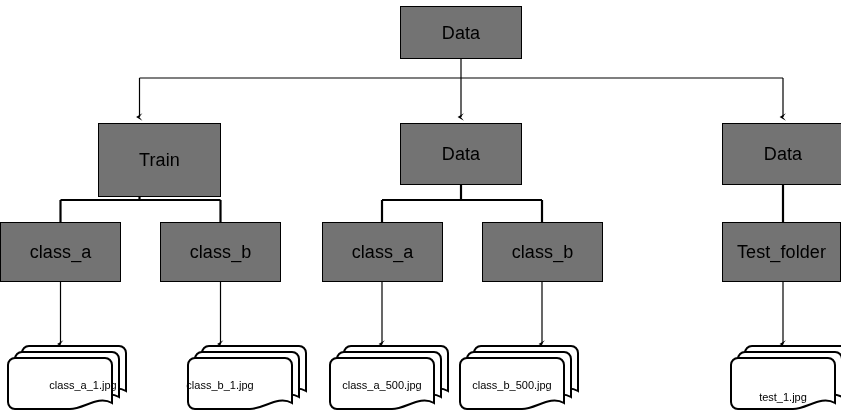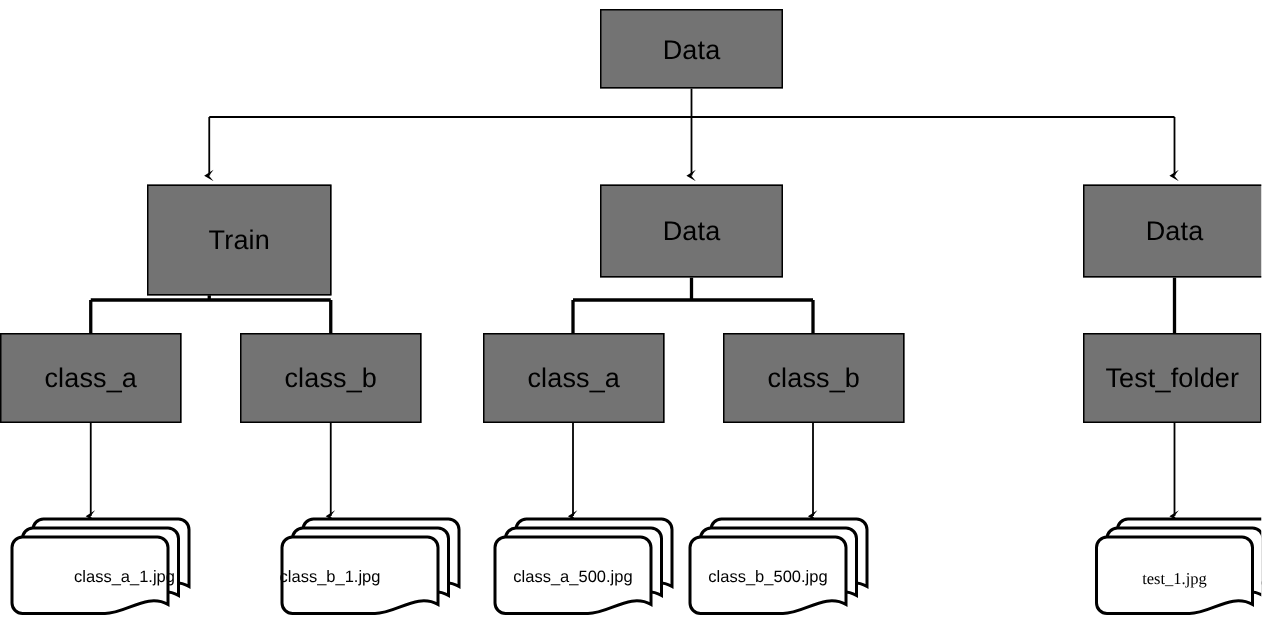--- a/index.html
+++ b/index.html
@@ -175,16 +175,16 @@
     </svg>
     <span class="doc-caption" style="left:0px; top:41px; width:104px;">class_b_500.jpg</span>
   </div>
 
   <div class="doc-stack" style="left:731px; top:339px; width:122px; height:70px;">
     <svg viewBox="0 0 122 70" width="122" height="70" xmlns="http://www.w3.org/2000/svg">
       <path d="M14,14 a7,7 0 0 1 7,-7 L111,7 a7,7 0 0 1 7,7 L118,52 C104,44 90,58 76,58 L21,58 a7,7 0 0 1 -7,-7 Z" fill="#ffffff" stroke="#000000" stroke-width="2"></path>
       <path d="M7,20 a7,7 0 0 1 7,-7 L104,13 a7,7 0 0 1 7,7 L111,58 C97,50 83,64 69,64 L14,64 a7,7 0 0 1 -7,-7 Z" fill="#ffffff" stroke="#000000" stroke-width="2"></path>
       <path d="M0,26 a7,7 0 0 1 7,-7 L97,19 a7,7 0 0 1 7,7 L104,64 C90,56 76,70 62,70 L7,70 a7,7 0 0 1 -7,-7 Z" fill="#ffffff" stroke="#000000" stroke-width="2"></path>
     </svg>
-    <span class="doc-caption" style="left:0px; top:42px; width:104px;font-family:Liberation Serif, serif;">test_1.jpg</span>
+    <span class="doc-caption" style="left:0px; top:53px; width:104px;">test_1.jpg</span>
   </div>
 
 </div>
 
 </body></html>

